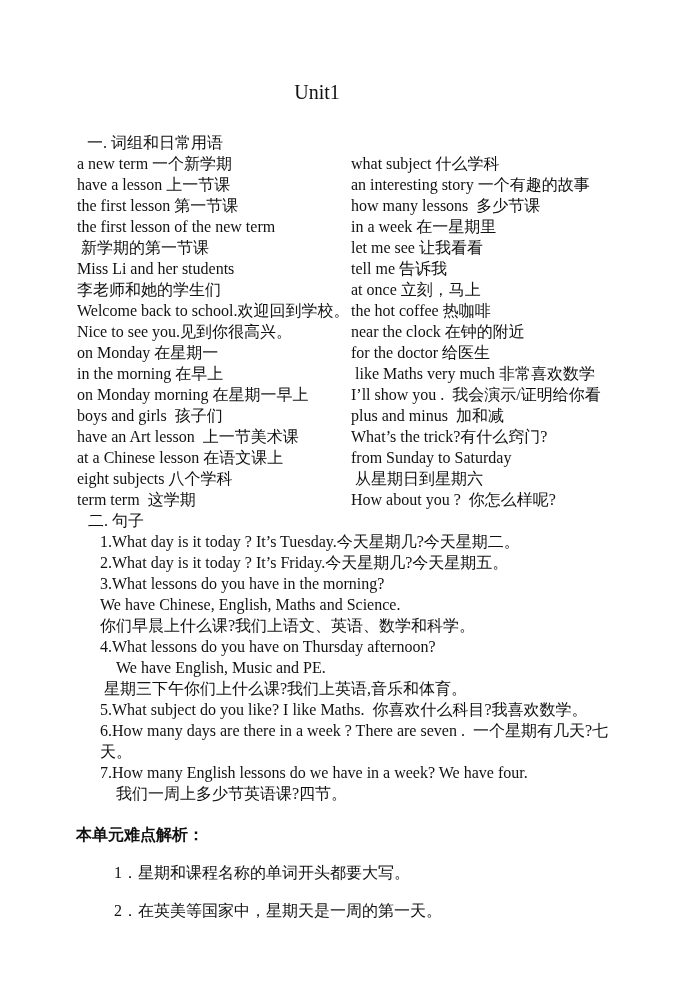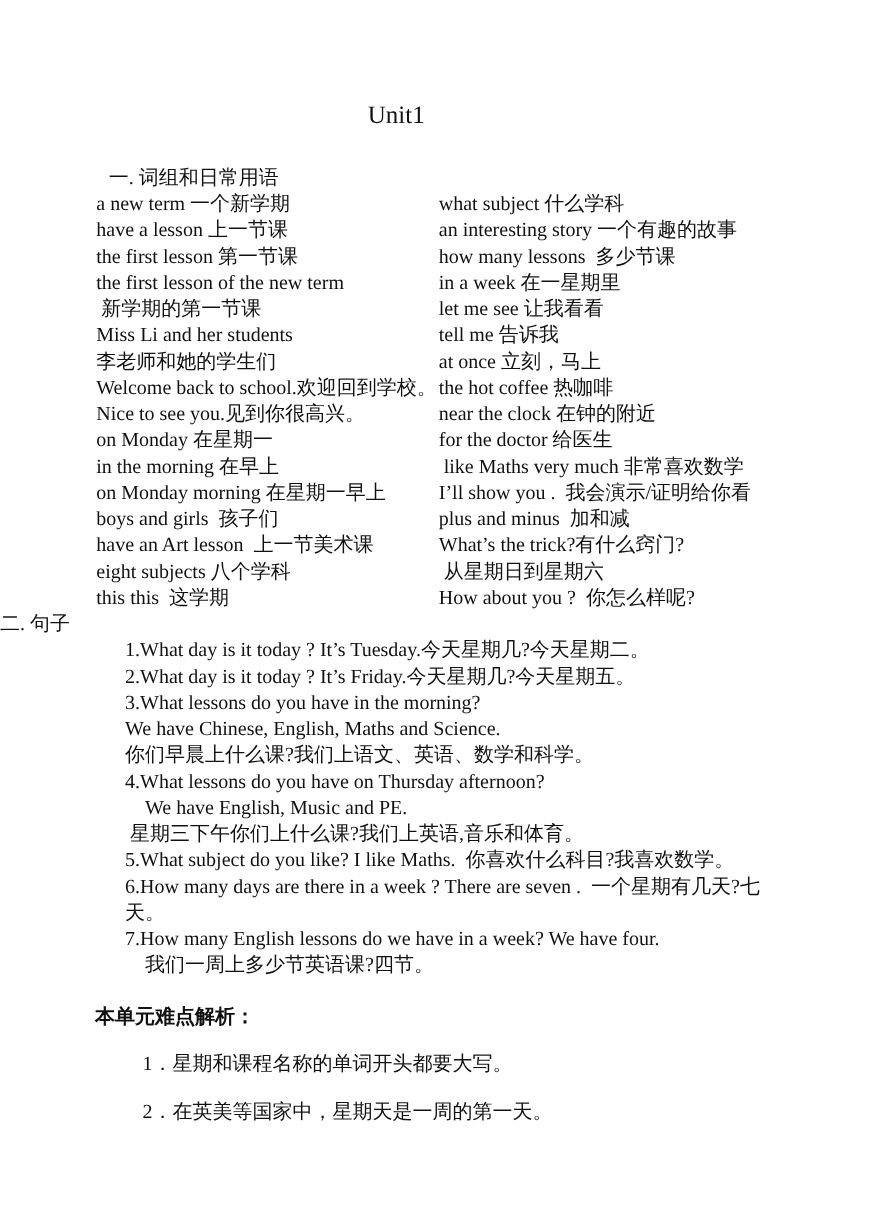--- a/index.html
+++ b/index.html
@@ -48,20 +48,21 @@
     white-space: pre-wrap;
   }
   .cell.left {
     flex: none;
     width: 274px;
   }
   .cell.right {
     flex: 1;
   }
   .sec2-heading {
+    margin-left: 88px;
     white-space: pre-wrap;
   }
   .sentences {
     margin-left: 100px;
     margin-right: 10px;
   }
   .line {
     white-space: pre-wrap;
   }
   .analysis-heading {
@@ -140,25 +141,29 @@
       </div>
       <div class="row">
         <div class="cell left">boys and girls  孩子们</div>
         <div class="cell right">plus and minus  加和减</div>
       </div>
       <div class="row">
         <div class="cell left">have an Art lesson  上一节美术课</div>
         <div class="cell right">What’s the trick?有什么窍门?</div>
       </div>
       <div class="row">
+        <div class="cell left">at a Chinese lesson 在语文课上</div>
+        <div class="cell right">from Sunday to Saturday</div>
+      </div>
+      <div class="row">
         <div class="cell left">eight subjects 八个学科</div>
         <div class="cell right"> 从星期日到星期六</div>
       </div>
       <div class="row">
-        <div class="cell left">this this  这学期</div>
+        <div class="cell left">term term  这学期</div>
         <div class="cell right">How about you ?  你怎么样呢?</div>
       </div>
     </div>
 
   <div class="sec2-heading">二. 句子</div>
 
   <div class="sentences">
       <div class="line">1.What day is it today ? It’s Tuesday.今天星期几?今天星期二。</div>
       <div class="line">2.What day is it today ? It’s Friday.今天星期几?今天星期五。</div>
       <div class="line">3.What lessons do you have in the morning?</div>

